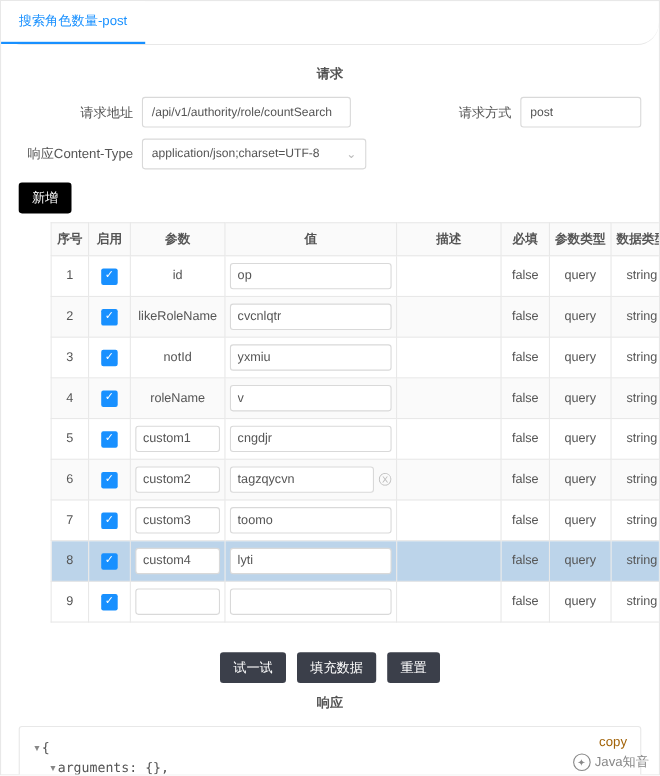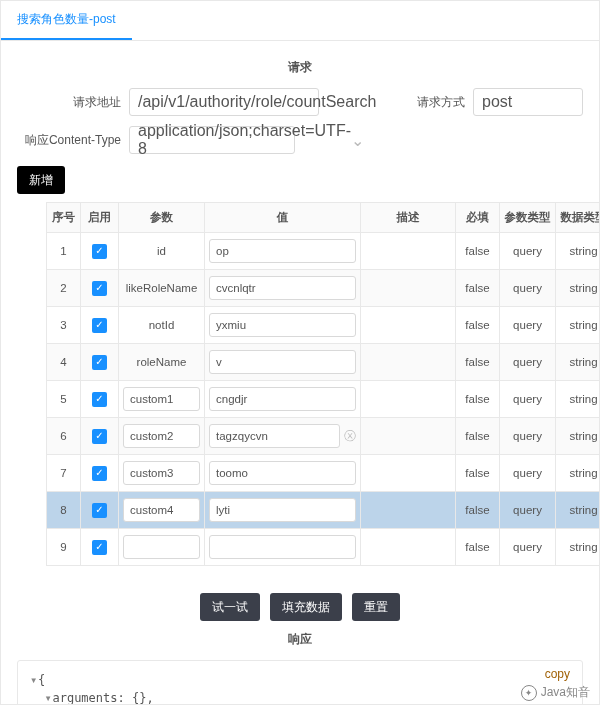--- a/index.html
+++ b/index.html
@@ -15,20 +15,21 @@
   }
   .page {
     border: 1px solid #e8e8e8;
     height: 100%;
     display: flex;
     flex-direction: column;
   }
   .tabs {
     display: flex;
     border-bottom: 1px solid #e8e8e8;
+    border-radius: 20px;
   }
   .tab {
     padding: 10px 16px;
     color: #1890ff;
     border-bottom: 2px solid #1890ff;
     background: #fff;
     font-size: 12px;
   }
   .content {
     padding: 12px 16px;
@@ -52,21 +53,21 @@
     color: #555;
     white-space: nowrap;
   }
   .form-label.w1 { width: 104px; }
   .form-label.w2 { width: 60px; }
   .input, .select {
     height: 28px;
     border: 1px solid #d9d9d9;
     border-radius: 3px;
     padding: 0 8px;
-    font-size: 16px;
+    font-size: 11px;
     color: #555;
     background: #fff;
     display: flex;
     align-items: center;
     position: relative;
   }
   .select .chev {
     margin-left: auto;
     color: #bbb;
   }
@@ -198,21 +199,21 @@
     <div class="form-row">
       <div class="form-label w1">请求地址</div>
       <div class="input" style="width:190px">/api/v1/authority/role/countSearch</div>
       <div style="flex:1"></div>
       <div class="form-label w2">请求方式</div>
       <div class="input" style="width:110px">post</div>
     </div>
 
     <div class="form-row">
       <div class="form-label w1">响应Content-Type</div>
-      <div class="select" style="width:166px">
+      <div class="select" style="width:204px">
         <span>application/json;charset=UTF-8</span>
         <span class="chev">⌄</span>
       </div>
     </div>
 
     <div style="margin-top:12px">
       <button class="btn btn-primary">新增</button>
     </div>
 
     <table class="table">

